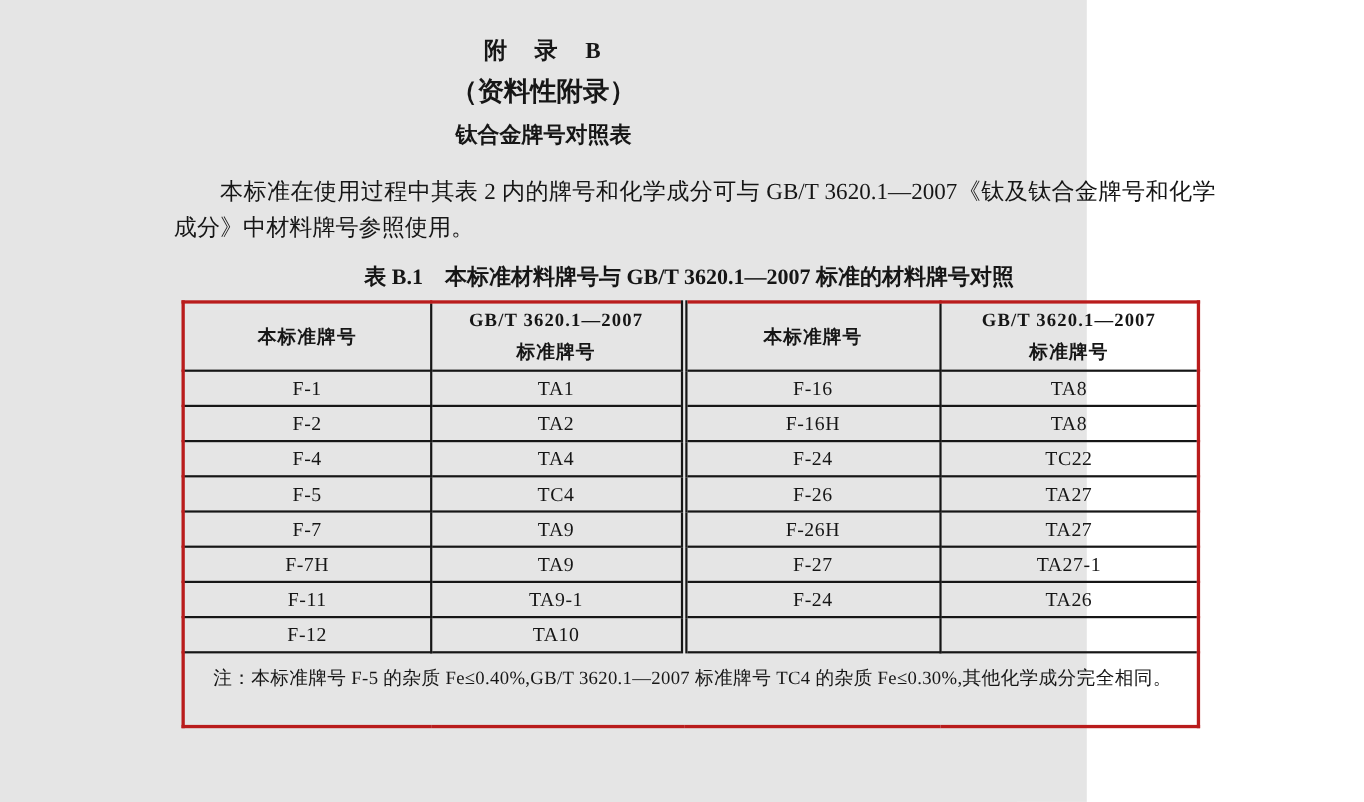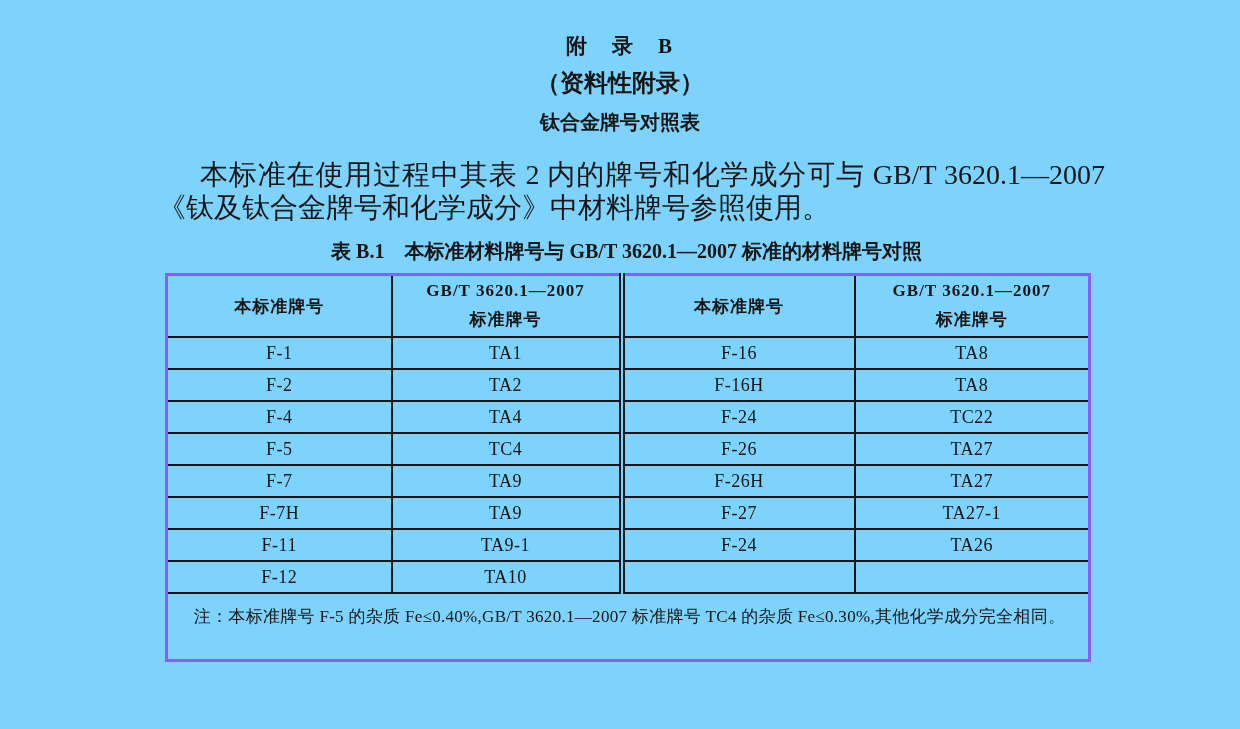--- a/index.html
+++ b/index.html
@@ -7,23 +7,23 @@
     padding: 0;
     background: #ffffff;
     width: 1240px;
     height: 729px;
     overflow: hidden;
     font-family: "Liberation Serif", "DejaVu Serif", serif;
     color: #161616;
   }
   .page {
     position: relative;
-    width: 1240px;
+    width: 988px;
     height: 729px;
-    background: #7dd3fc;
+    background: #e5e5e5;
   }
   .headings {
     text-align: center;
     padding-top: 32px;
   }
   .h-appendix {
     font-size: 21px;
     font-weight: bold;
     letter-spacing: 2px;
   }
@@ -33,39 +33,39 @@
     margin-top: 7px;
   }
   .h-title {
     font-size: 20px;
     font-weight: bold;
     margin-top: 10px;
   }
   .intro {
     width: 947px;
     margin: 22px 0 0 158px;
-    font-size: 28px;
+    font-size: 21px;
     line-height: 33px;
     text-indent: 42px;
     text-align: justify;
   }
   .caption {
     width: 923px;
     margin: 14px 0 0 165px;
     text-align: center;
     font-size: 20px;
     font-weight: bold;
     white-space: nowrap;
   }
   table.cmp {
     border-collapse: collapse;
     table-layout: fixed;
     width: 923px;
     margin: 8px 0 0 165px;
-    border: 3px solid #8b5cf6;
+    border: 3px solid #b91c1c;
   }
   table.cmp th, table.cmp td {
     border: 2px solid #161616;
     text-align: center;
     vertical-align: middle;
     padding: 0;
     overflow: hidden;
   }
   table.cmp th {
     height: 60px;

